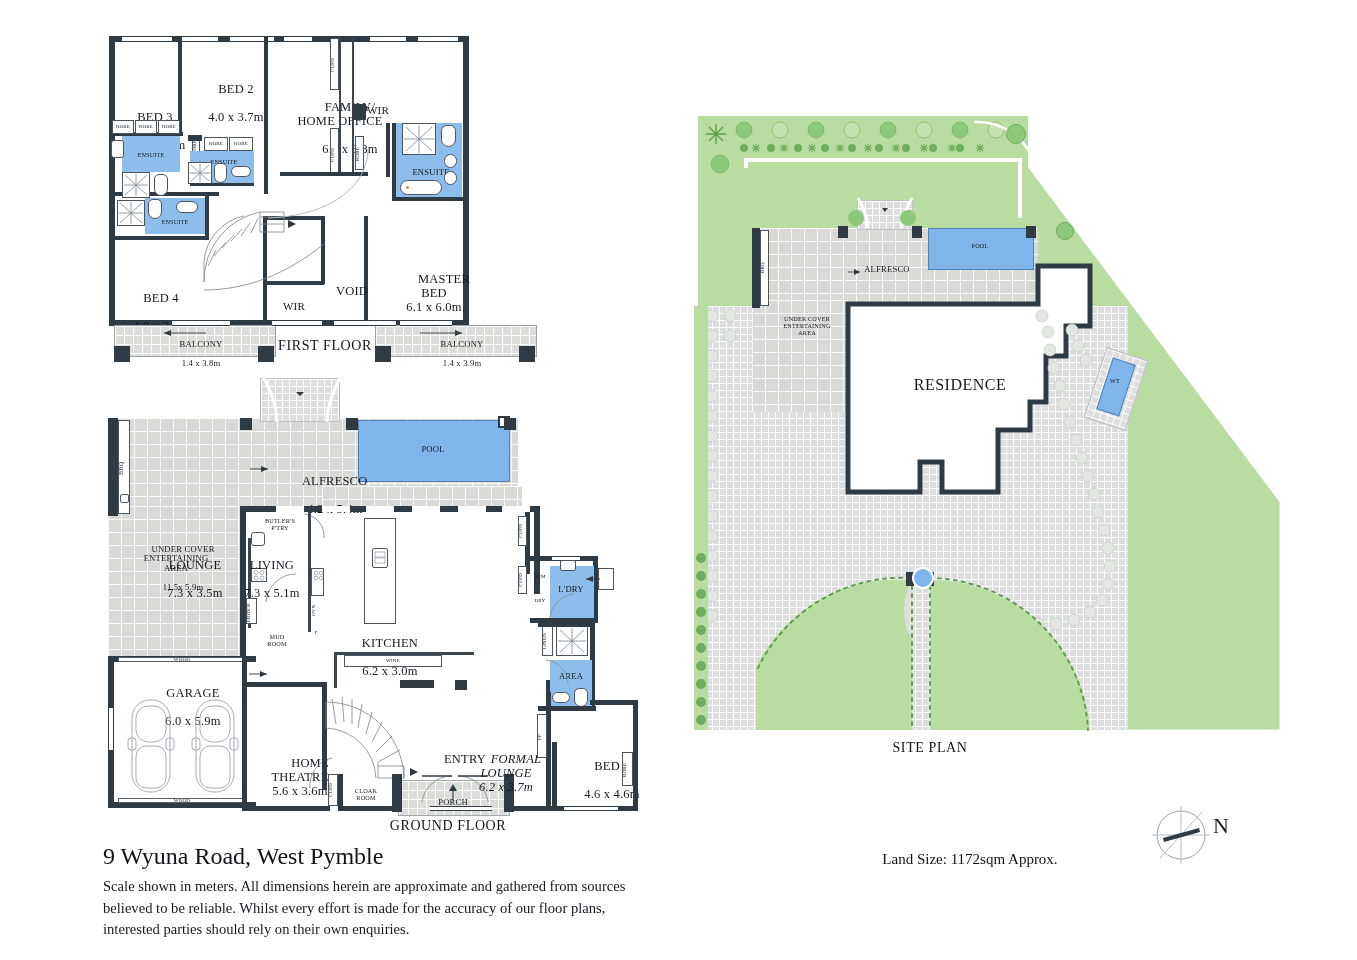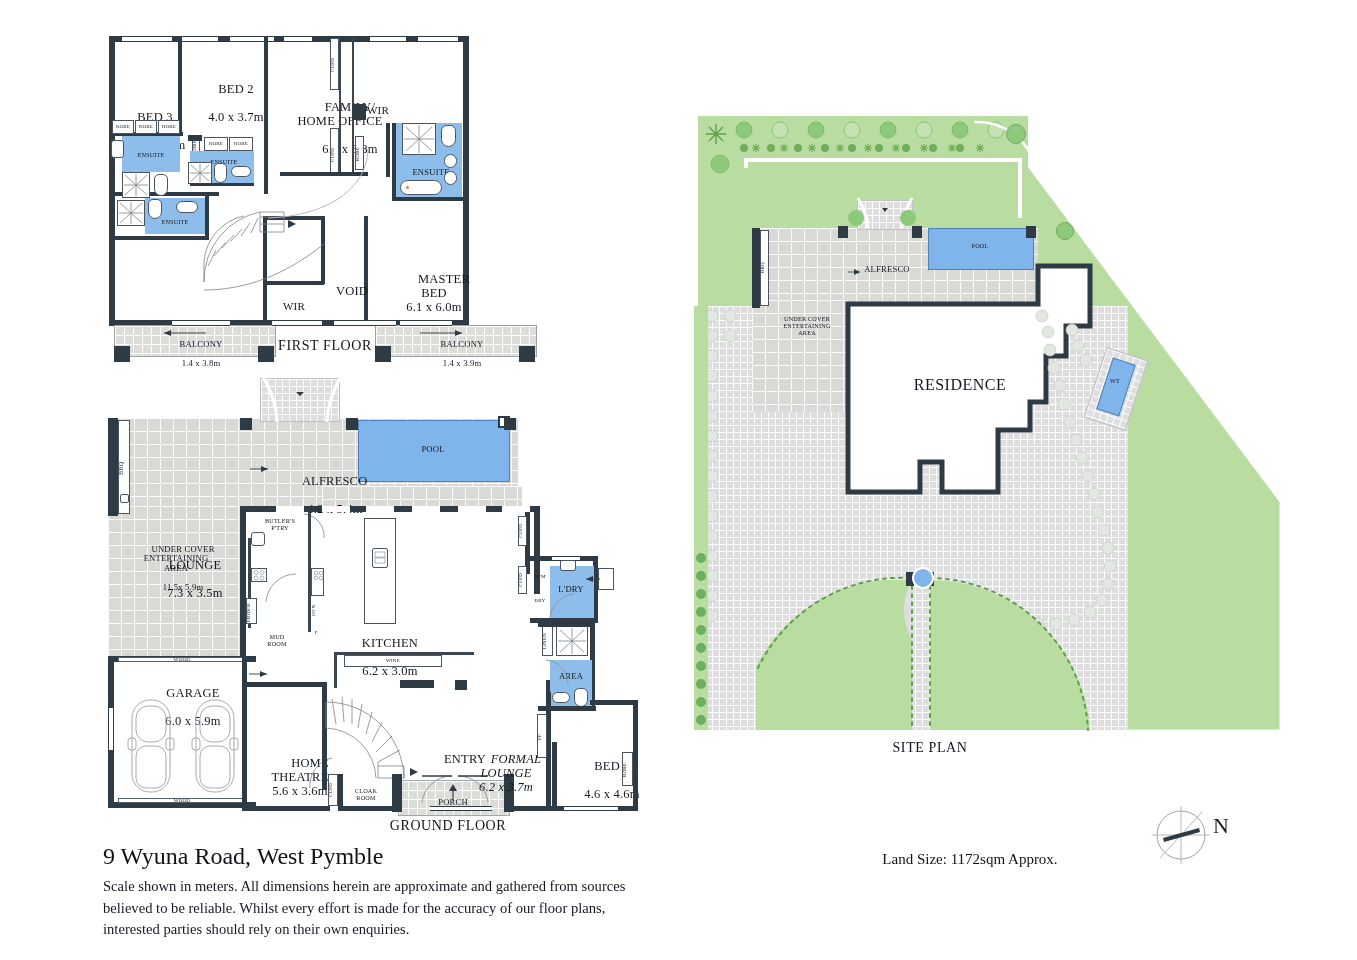--- a/index.html
+++ b/index.html
@@ -122,20 +122,24 @@
       <line x1="3" y1="3" x2="25" y2="23" stroke="#7b858d" stroke-width=".8"></line>
       <line x1="25" y1="3" x2="3" y2="23" stroke="#7b858d" stroke-width=".8"></line>
       <line x1="14" y1="2" x2="14" y2="24" stroke="#7b858d" stroke-width=".8"></line>
       <line x1="2" y1="13" x2="26" y2="13" stroke="#7b858d" stroke-width=".8"></line>
     </svg>
     <div class="fixwhite" style="left:48px;top:171px;width:14px;height:20px;border-radius:5px 5px 7px 7px;"></div>
     <div class="fixwhite" style="left:76px;top:173px;width:22px;height:12px;border-radius:7px;"></div>
     <div class="wall" style="left:105px;top:168px;width:4px;height:42px;"></div>
     <div class="wall" style="left:9px;top:208px;width:100px;height:4px;"></div>
 
+    <div class="lbl big" style="left:12px;top:249px;width:78px;">
+      <span>BED 4</span><br>
+      <span>4.0 x 3.7m</span>
+    </div>
 
     <div class="lbl big" style="left:88px;top:40px;width:76px;font-family:Liberation Serif, serif;">
       <span>BED 2</span><br>
       <span>4.0 x 3.7m</span>
     </div>
     <div class="fixwhite" style="left:92px;top:109px;width:8px;height:18px;"></div>
     <div class="lbl tiny vert" style="left:92px;top:110px;height:18px;">ROBE</div>
     <div class="fixwhite" style="left:104px;top:109px;width:24px;height:14px;"></div>
     <div class="lbl tiny" style="left:104px;top:113px;width:24px;">ROBE</div>
     <div class="fixwhite" style="left:129px;top:109px;width:24px;height:14px;"></div>
@@ -358,20 +362,24 @@
     </div>
 
     <div class="thinwall" style="left:234px;top:282px;width:140px;height:3px;"></div>
     <div class="fixwhite" style="left:244px;top:285px;width:98px;height:12px;"></div>
     <div class="lbl tiny caps" style="left:244px;top:288px;width:98px;">WINE</div>
     <div class="thinwall" style="left:234px;top:282px;width:3px;height:36px;"></div>
 
     <div class="lbl big" style="left:355px;top:570px;width:100px;transform:translate(-320px,-396px);">
       <span>LOUNGE</span><br>
       <span>7.3 x 3.5m</span>
+    </div>
+    <div class="lbl big" style="left:430px;top:570px;width:100px;transform:translate(-318px,-396px);">
+      <span>LIVING</span><br>
+      <span>7.3 x 5.1m</span>
     </div>
 
     <div class="wall" style="left:300px;top:310px;width:34px;height:8px;"></div>
     <div class="wall" style="left:355px;top:310px;width:12px;height:10px;"></div>
     <div class="wall" style="left:446px;top:310px;width:12px;height:12px;"></div>
 
     <div class="wall" style="left:425px;top:142px;width:5px;height:62px;"></div>
     <div class="fixwhite" style="left:418px;top:146px;width:9px;height:30px;"></div>
     <div class="lbl tiny vert" style="left:418px;top:150px;height:22px;">CUPD</div>
     <div class="fixwhite" style="left:418px;top:196px;width:9px;height:28px;"></div>

